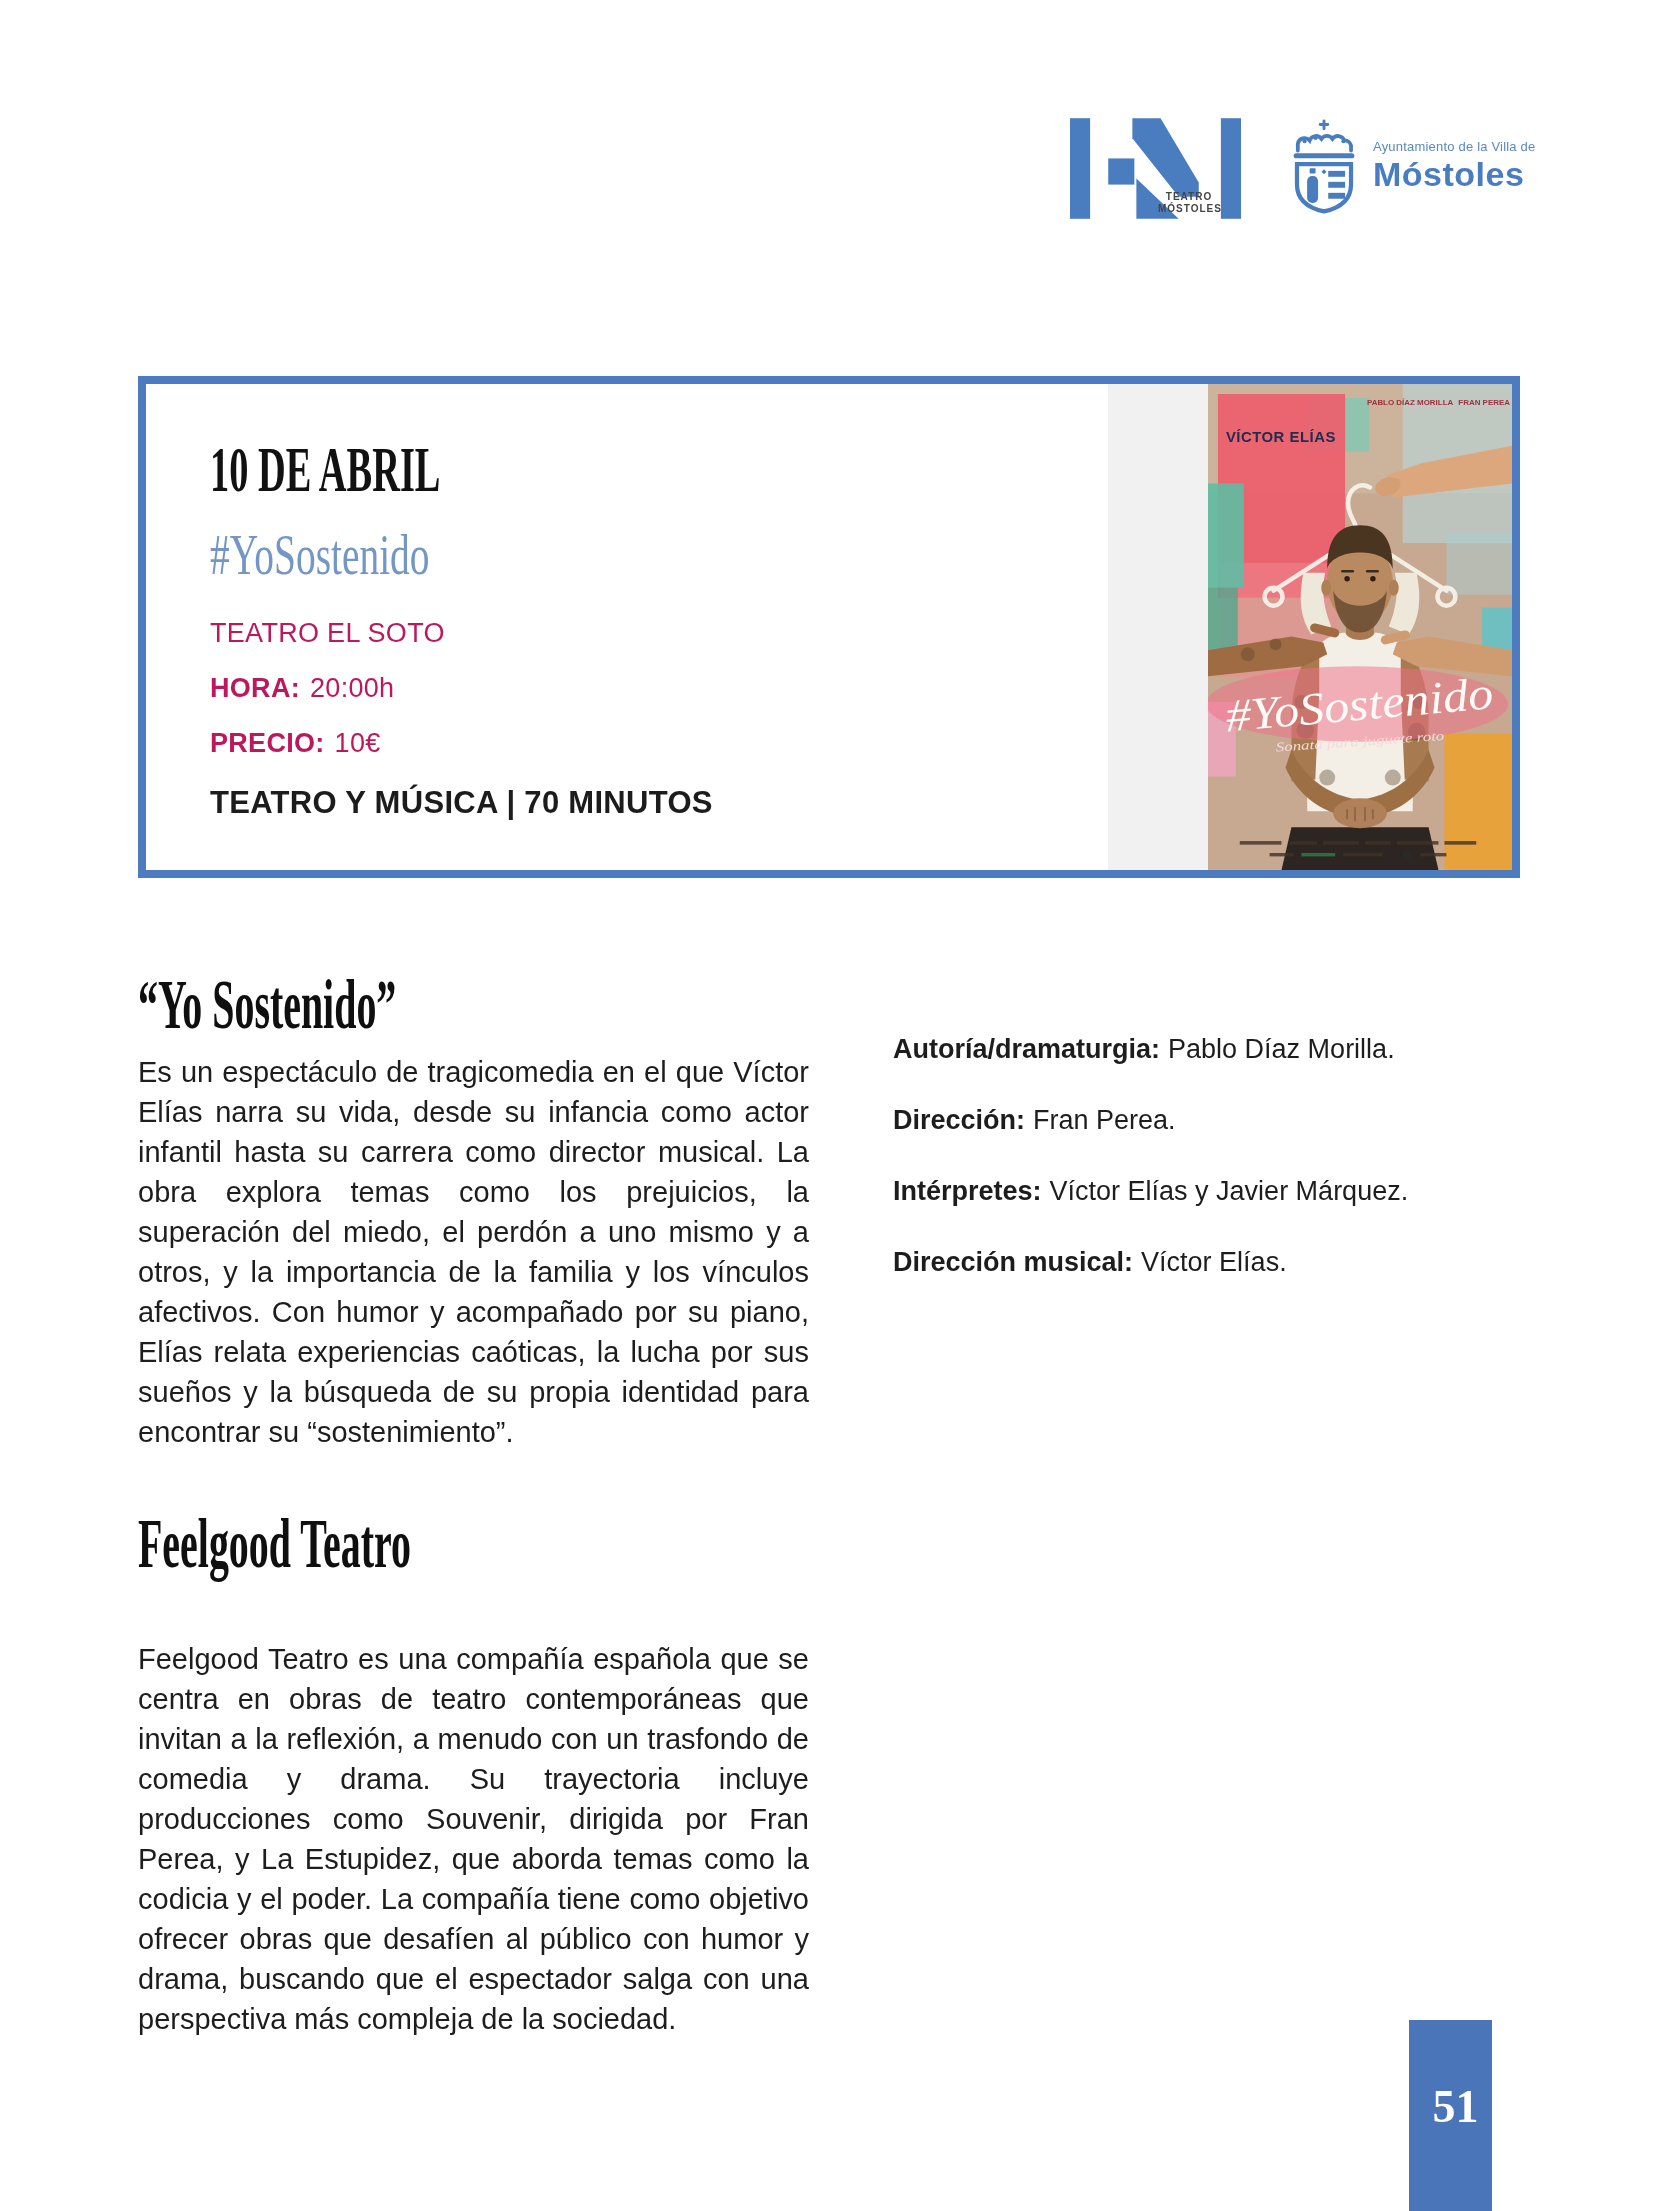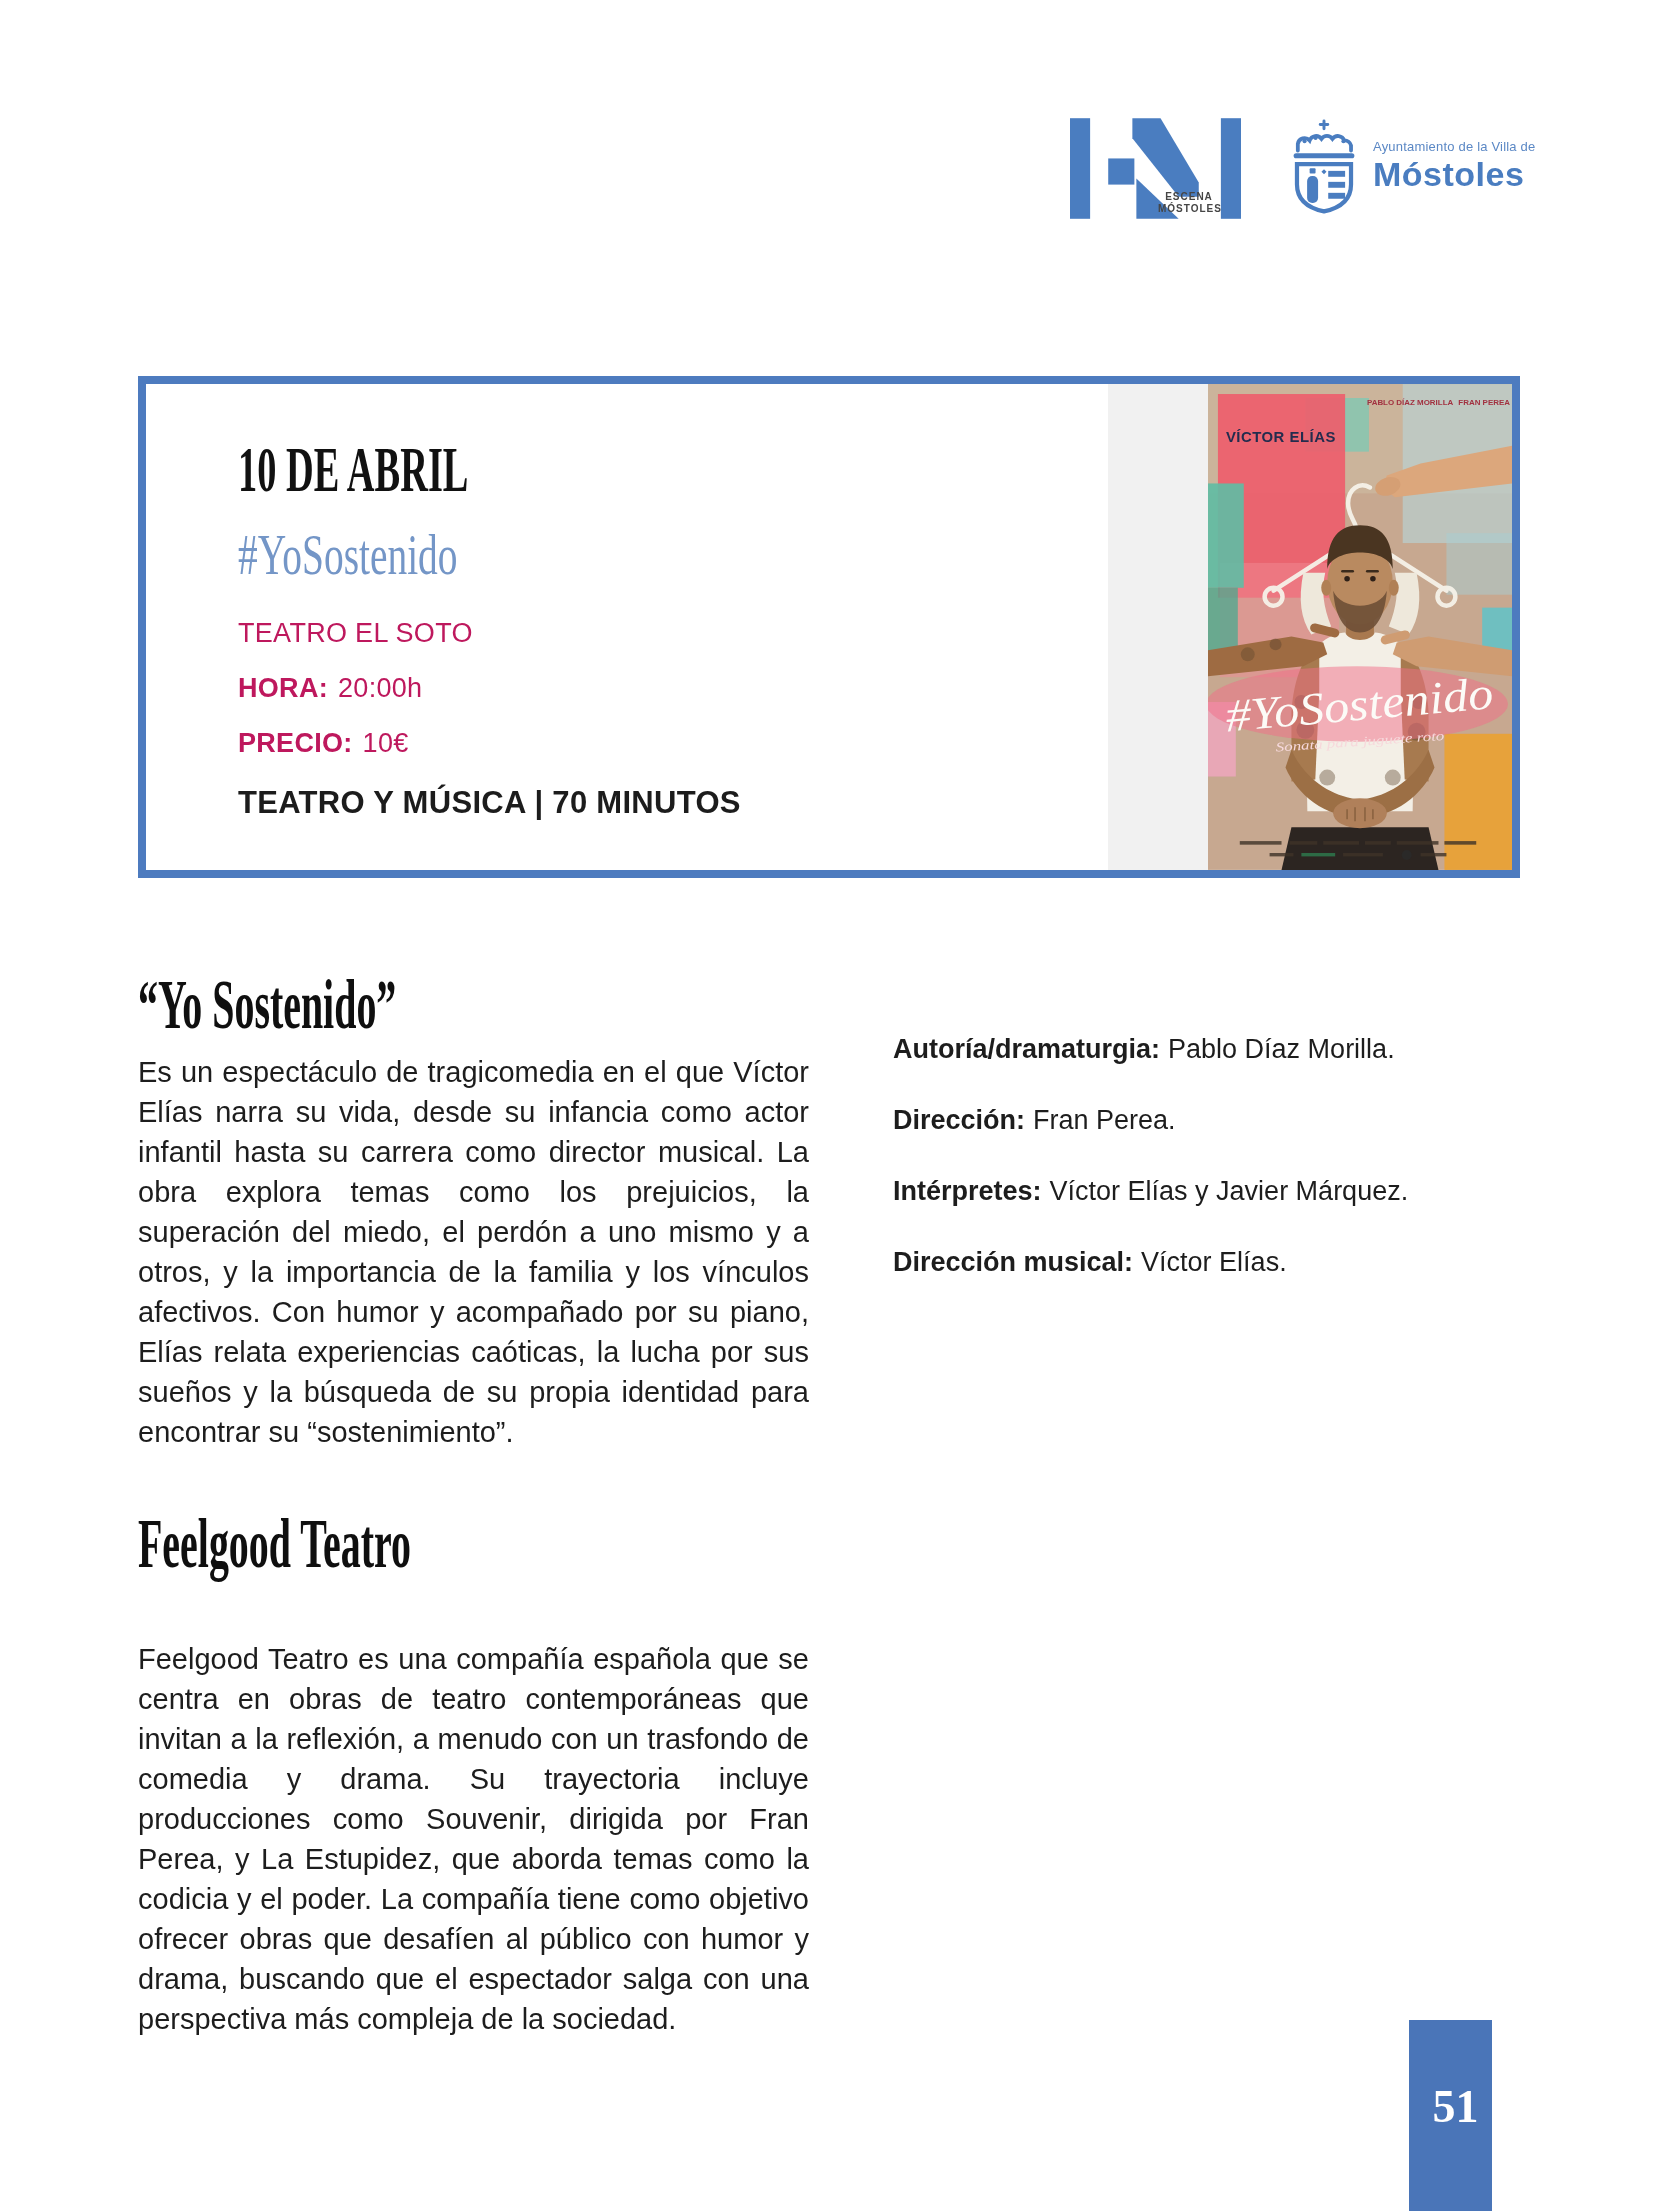--- a/index.html
+++ b/index.html
@@ -15,21 +15,21 @@
   }
   .city-logo-wrap{position:absolute;left:1286px;top:107px;width:76px;height:121px;}
   .city-text{position:absolute;left:1373px;top:139px;width:219px;}
   .city-tagline{font-size:13px;color:#5b88c5;letter-spacing:0.2px;}
   .city-name{font-size:34px;font-weight:bold;color:#4a7dc0;margin-top:1px;letter-spacing:0.5px;}
   
   .event-card{
     position:absolute;left:138px;top:376px;width:1382px;height:502px;
     border:8px solid #4d7bbf;box-sizing:border-box;display:flex;background:#ffffff;
   }
-  .event-info{flex:1;display:flex;flex-direction:column;justify-content:center;padding-left:92px;}
+  .event-info{flex:1;display:flex;flex-direction:column;justify-content:center;padding-left:64px;}
   .event-date{font-family:"Liberation Serif",serif;font-weight:bold;font-size:64px;color:#111;}
   .event-date span{display:inline-block;transform:scaleX(0.60);transform-origin:left;white-space:nowrap;}
   .event-hashtag{font-family:"Liberation Serif",serif;font-size:58px;color:#7496c7;margin-top:14px;}
   .event-hashtag span{display:inline-block;transform:scaleX(0.68);transform-origin:left;white-space:nowrap;}
   .event-line{font-size:27px;color:#be185d;margin-top:24px;letter-spacing:0.3px;}
   .event-line .lbl{font-weight:bold;margin-right:10px;}
   .event-genre{font-size:31px;font-weight:bold;margin-top:26px;letter-spacing:0.3px;}
   .event-venue{margin-top:30px;}
   .card-gutter{width:100px;background:#f1f1f1;}
   .poster{width:304px;position:relative;}
@@ -67,21 +67,21 @@
     <svg viewBox="0 0 170 100" width="171" height="103">
       <g fill="#4a7dc0">
         <rect x="0" y="0" width="20" height="100"></rect>
         <rect x="150" y="0" width="20" height="100"></rect>
         <rect x="38" y="40" width="26" height="26"></rect>
         <polygon points="62,0 90,0 128,64 128,78 108,78 62,20"></polygon>
         <polygon points="66,100 108,100 66,60"></polygon>
       </g>
     </svg>
     <div class="em-caption">
-      <div>ESCENA</div>
+      <div>TEATRO</div>
       <div>MÓSTOLES</div>
     </div>
   </div>
 
   <div class="city-logo-wrap">
     <svg viewBox="0 0 90 116" width="76" height="121">
       <g stroke="#4a7dc0" fill="none" stroke-width="4" stroke-linecap="round">
         <path d="M45,3 v9 M40.5,7 h9" stroke-width="3.5"></path>
         <path d="M14,38 V30 a8,8 0 0 1 14,-4 a8,8 0 0 1 14,-2 a8,8 0 0 1 13,0 a8,8 0 0 1 14,2 a8,8 0 0 1 8,6 v6" stroke-width="4.5"></path>
         <path d="M12,44 H78" stroke-width="6"></path>

